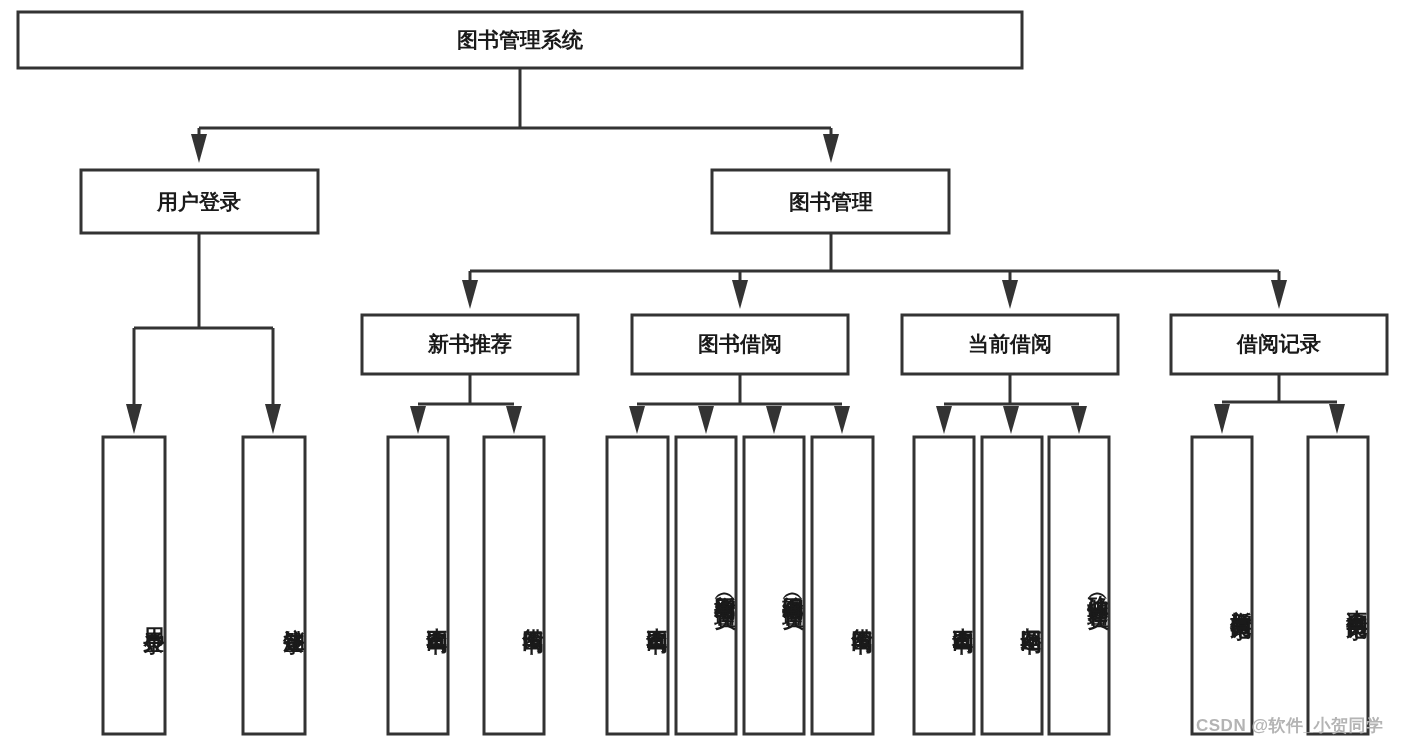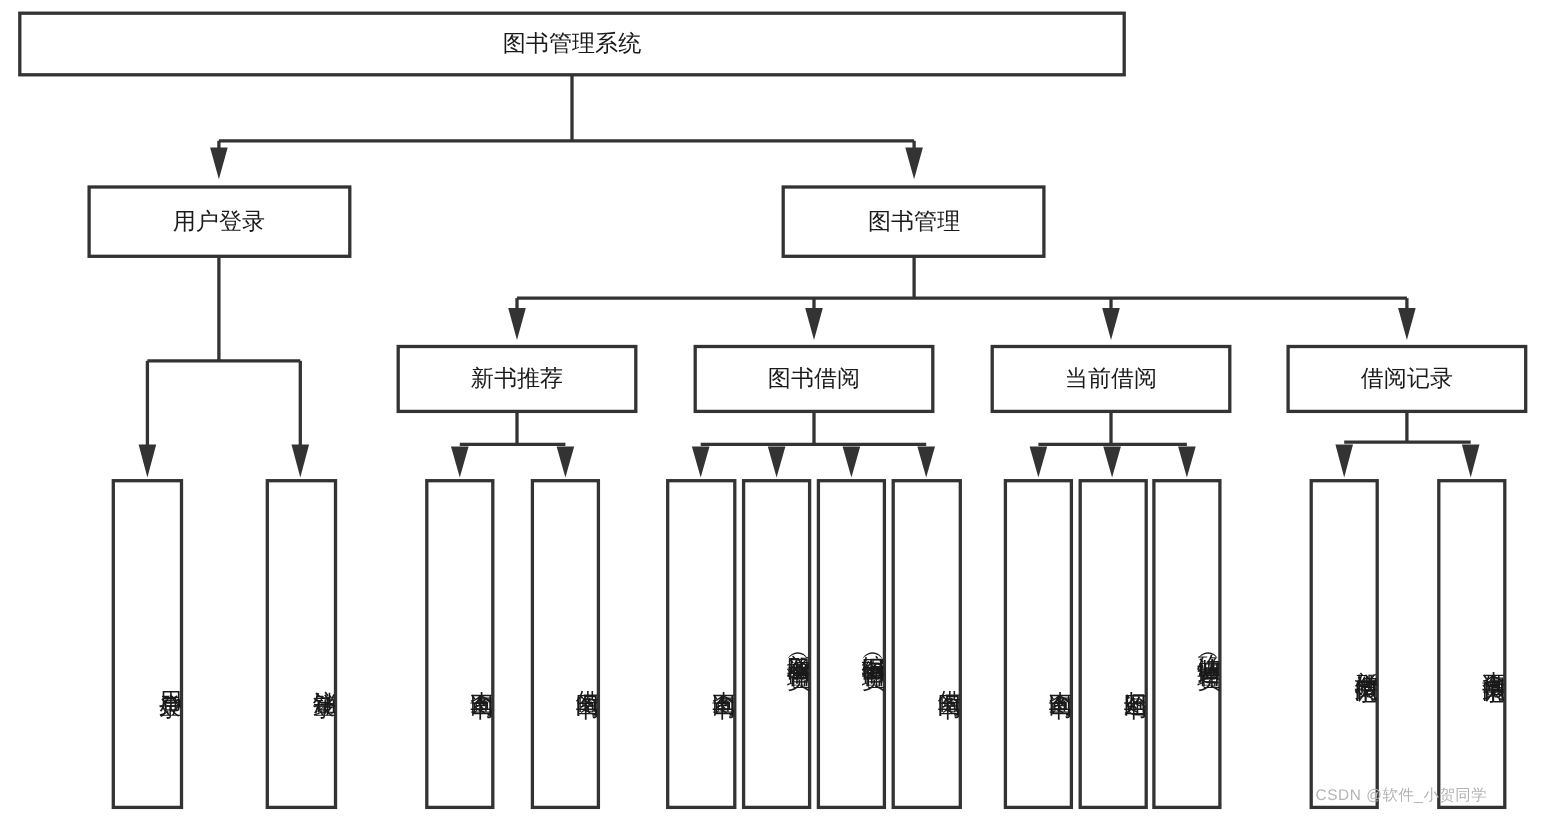--- a/index.html
+++ b/index.html
@@ -11,20 +11,21 @@
     width: 1405px;
     height: 747px;
     font-family: "Liberation Sans", "DejaVu Sans", sans-serif;
     overflow: hidden;
   }
   #diagram-root {
     position: relative;
     width: 1237px;
     height: 747px;
     background: #ffffff;
+    font-weight: bold;
   }
   svg.diagram-canvas {
     position: absolute;
     left: 0;
     top: 0;
     width: 1405px;
     height: 747px;
   }
   .node-box {
     fill: #ffffff;
@@ -61,21 +62,21 @@
     letter-spacing: 2px;
     color: #1a1a1a;
     white-space: nowrap;
     pointer-events: none;
   }
   .watermark {
     position: absolute;
     left: 1196px;
     top: 714px;
     font-family: "Liberation Sans", "DejaVu Sans", sans-serif;
-    font-size: 14px;
+    font-size: 17px;
     color: #b4b4b4;
     white-space: nowrap;
     letter-spacing: 0.5px;
   }
 </style>
 </head>
 <body>
 
 <div id="diagram-root">
 

